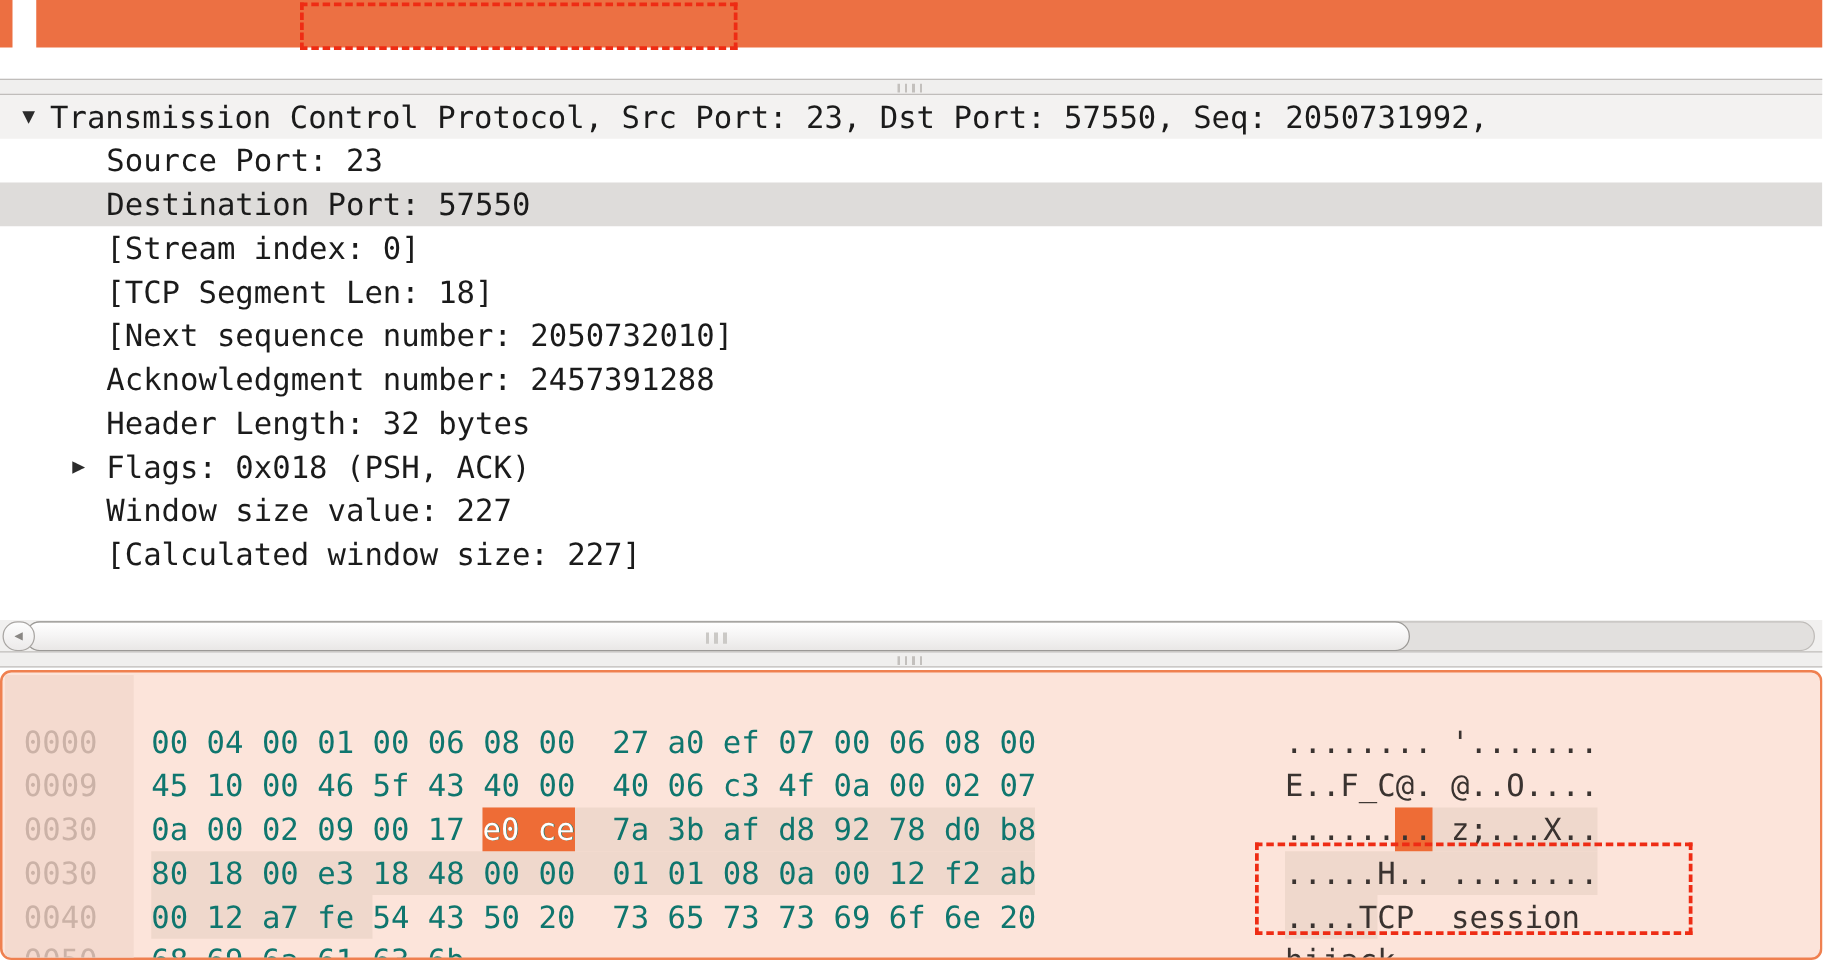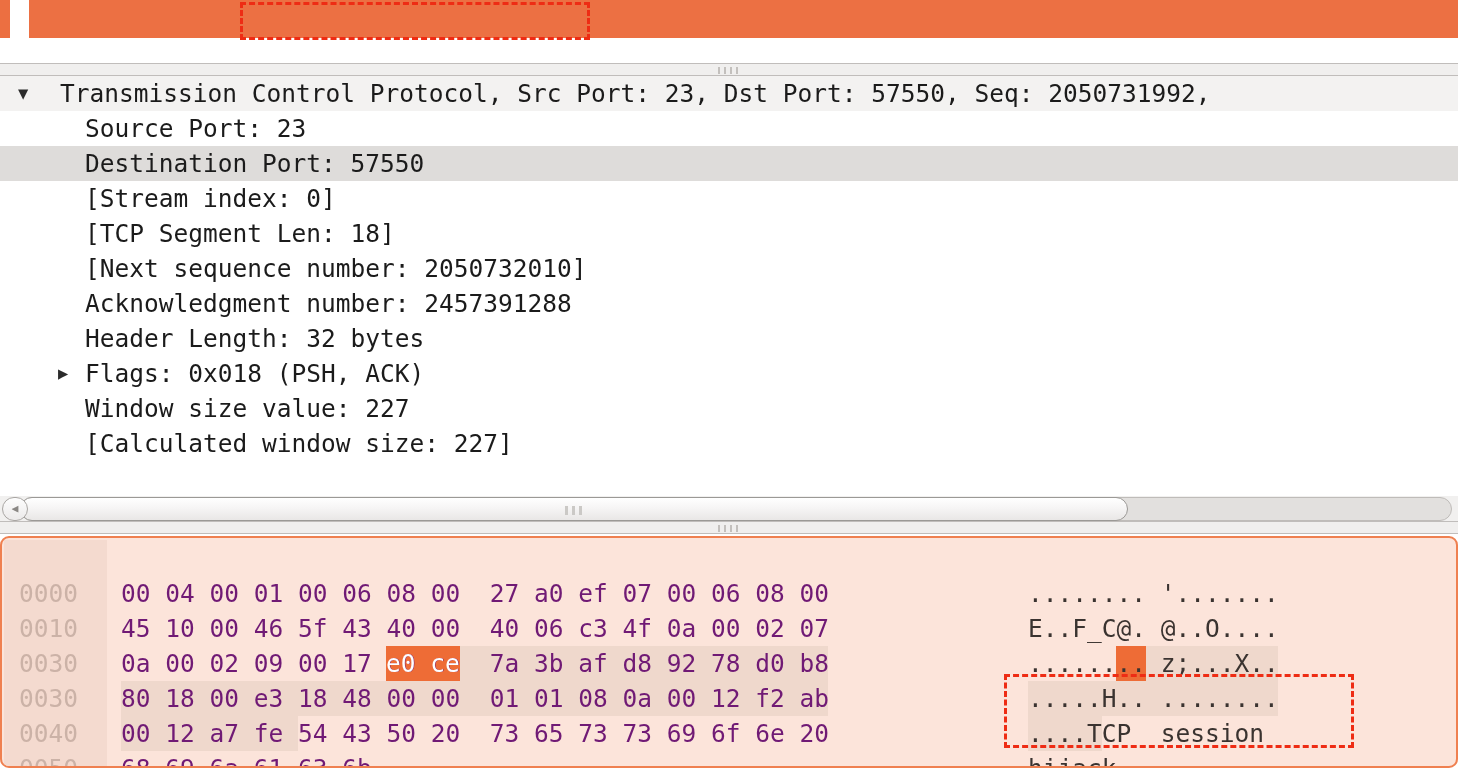--- a/index.html
+++ b/index.html
@@ -103,21 +103,21 @@
   .tree-label { position: absolute; top: 0; }
   .twisty {
     position: absolute;
     top: 0;
     width: 22px;
     text-align: center;
     color: #2b2b2b;
     font-size: 17px;
   }
   .d0 .twisty { left: 12px; }
-  .d0 .tree-label { left: 60px; }
+  .d0 .tree-label { left: 40px; }
   .d1 .twisty { left: 52px; }
   .d1 .tree-label { left: 85px; }
 
   
   #tree-scrollbar {
     position: absolute;
     left: 0; top: 496px;
     width: 1458px; height: 26px;
     background: #f1f0ef;
   }
@@ -187,21 +187,21 @@
     font-size: 24.5px;
   }
   .hx-off {
     position: absolute;
     left: 17px;
     color: #cbb2a7;
   }
   .hx-bytes {
     position: absolute;
     left: 119px;
-    color: #701a75;
+    color: #0f766e;
   }
   .hx-ascii {
     position: absolute;
     left: 1026px;
     color: #3a3330;
   }
   .shade {
     position: absolute;
     background: #efd8cc;
   }
@@ -274,21 +274,21 @@
       <div class="shade" style="left: 119px; top: 110px; width: 706.56px; height: 35px;"></div>
       <div class="shade" style="left: 119px; top: 145px; width: 176.64px; height: 35px;"></div>
       <div class="shade" style="left: 1114.32px; top: 75px; width: 161.92px; height: 35px;"></div>
       <div class="shade" style="left: 1026px; top: 110px; width: 250.24px; height: 35px;"></div>
       <div class="shade" style="left: 1026px; top: 145px; width: 73.6px; height: 35px;"></div>
       <div class="sel" style="left: 383.96px; top: 75px; width: 73.6px; height: 35px;"></div>
       <div class="sel" style="left: 1114.32px; top: 75px; width: 29.44px; height: 35px;"></div>
     </div>
   <div class="layer" id="hex-rows">
       <div class="hex-row" style="top: 5px;"><span class="hx-off">0000</span><span class="hx-bytes">00 04 00 01 00 06 08 00  27 a0 ef 07 00 06 08 00</span><span class="hx-ascii">........ '.......</span></div>
-      <div class="hex-row" style="top: 40px;"><span class="hx-off">0010</span><span class="hx-bytes">45 10 00 46 5f 43 40 00  40 06 c3 4f 0a 00 02 07</span><span class="hx-ascii">E..F_C@. @..O....</span></div>
+      <div class="hex-row" style="top: 40px;"><span class="hx-off">0009</span><span class="hx-bytes">45 10 00 46 5f 43 40 00  40 06 c3 4f 0a 00 02 07</span><span class="hx-ascii">E..F_C@. @..O....</span></div>
       <div class="hex-row" style="top: 75px;"><span class="hx-off">0030</span><span class="hx-bytes">0a 00 02 09 00 17 e0 ce  7a 3b af d8 92 78 d0 b8</span><span class="hx-ascii">........ z;...X..</span></div>
       <div class="hex-row" style="top: 110px;"><span class="hx-off">0030</span><span class="hx-bytes">80 18 00 e3 18 48 00 00  01 01 08 0a 00 12 f2 ab</span><span class="hx-ascii">.....H.. ........</span></div>
       <div class="hex-row" style="top: 145px;"><span class="hx-off">0040</span><span class="hx-bytes">00 12 a7 fe 54 43 50 20  73 65 73 73 69 6f 6e 20</span><span class="hx-ascii">....TCP  session </span></div>
       <div class="hex-row" style="top: 180px;"><span class="hx-off">0050</span><span class="hx-bytes">68 69 6a 61 63 6b</span><span class="hx-ascii">hijack</span></div>
       <div class="hex-row sel-text" style="top: 75px;"><span style="position: absolute; left: 383.96px;">e0 ce</span></div>
     </div>
   <div class="redbox-ascii"></div>
 </div>
 
 </body></html>

